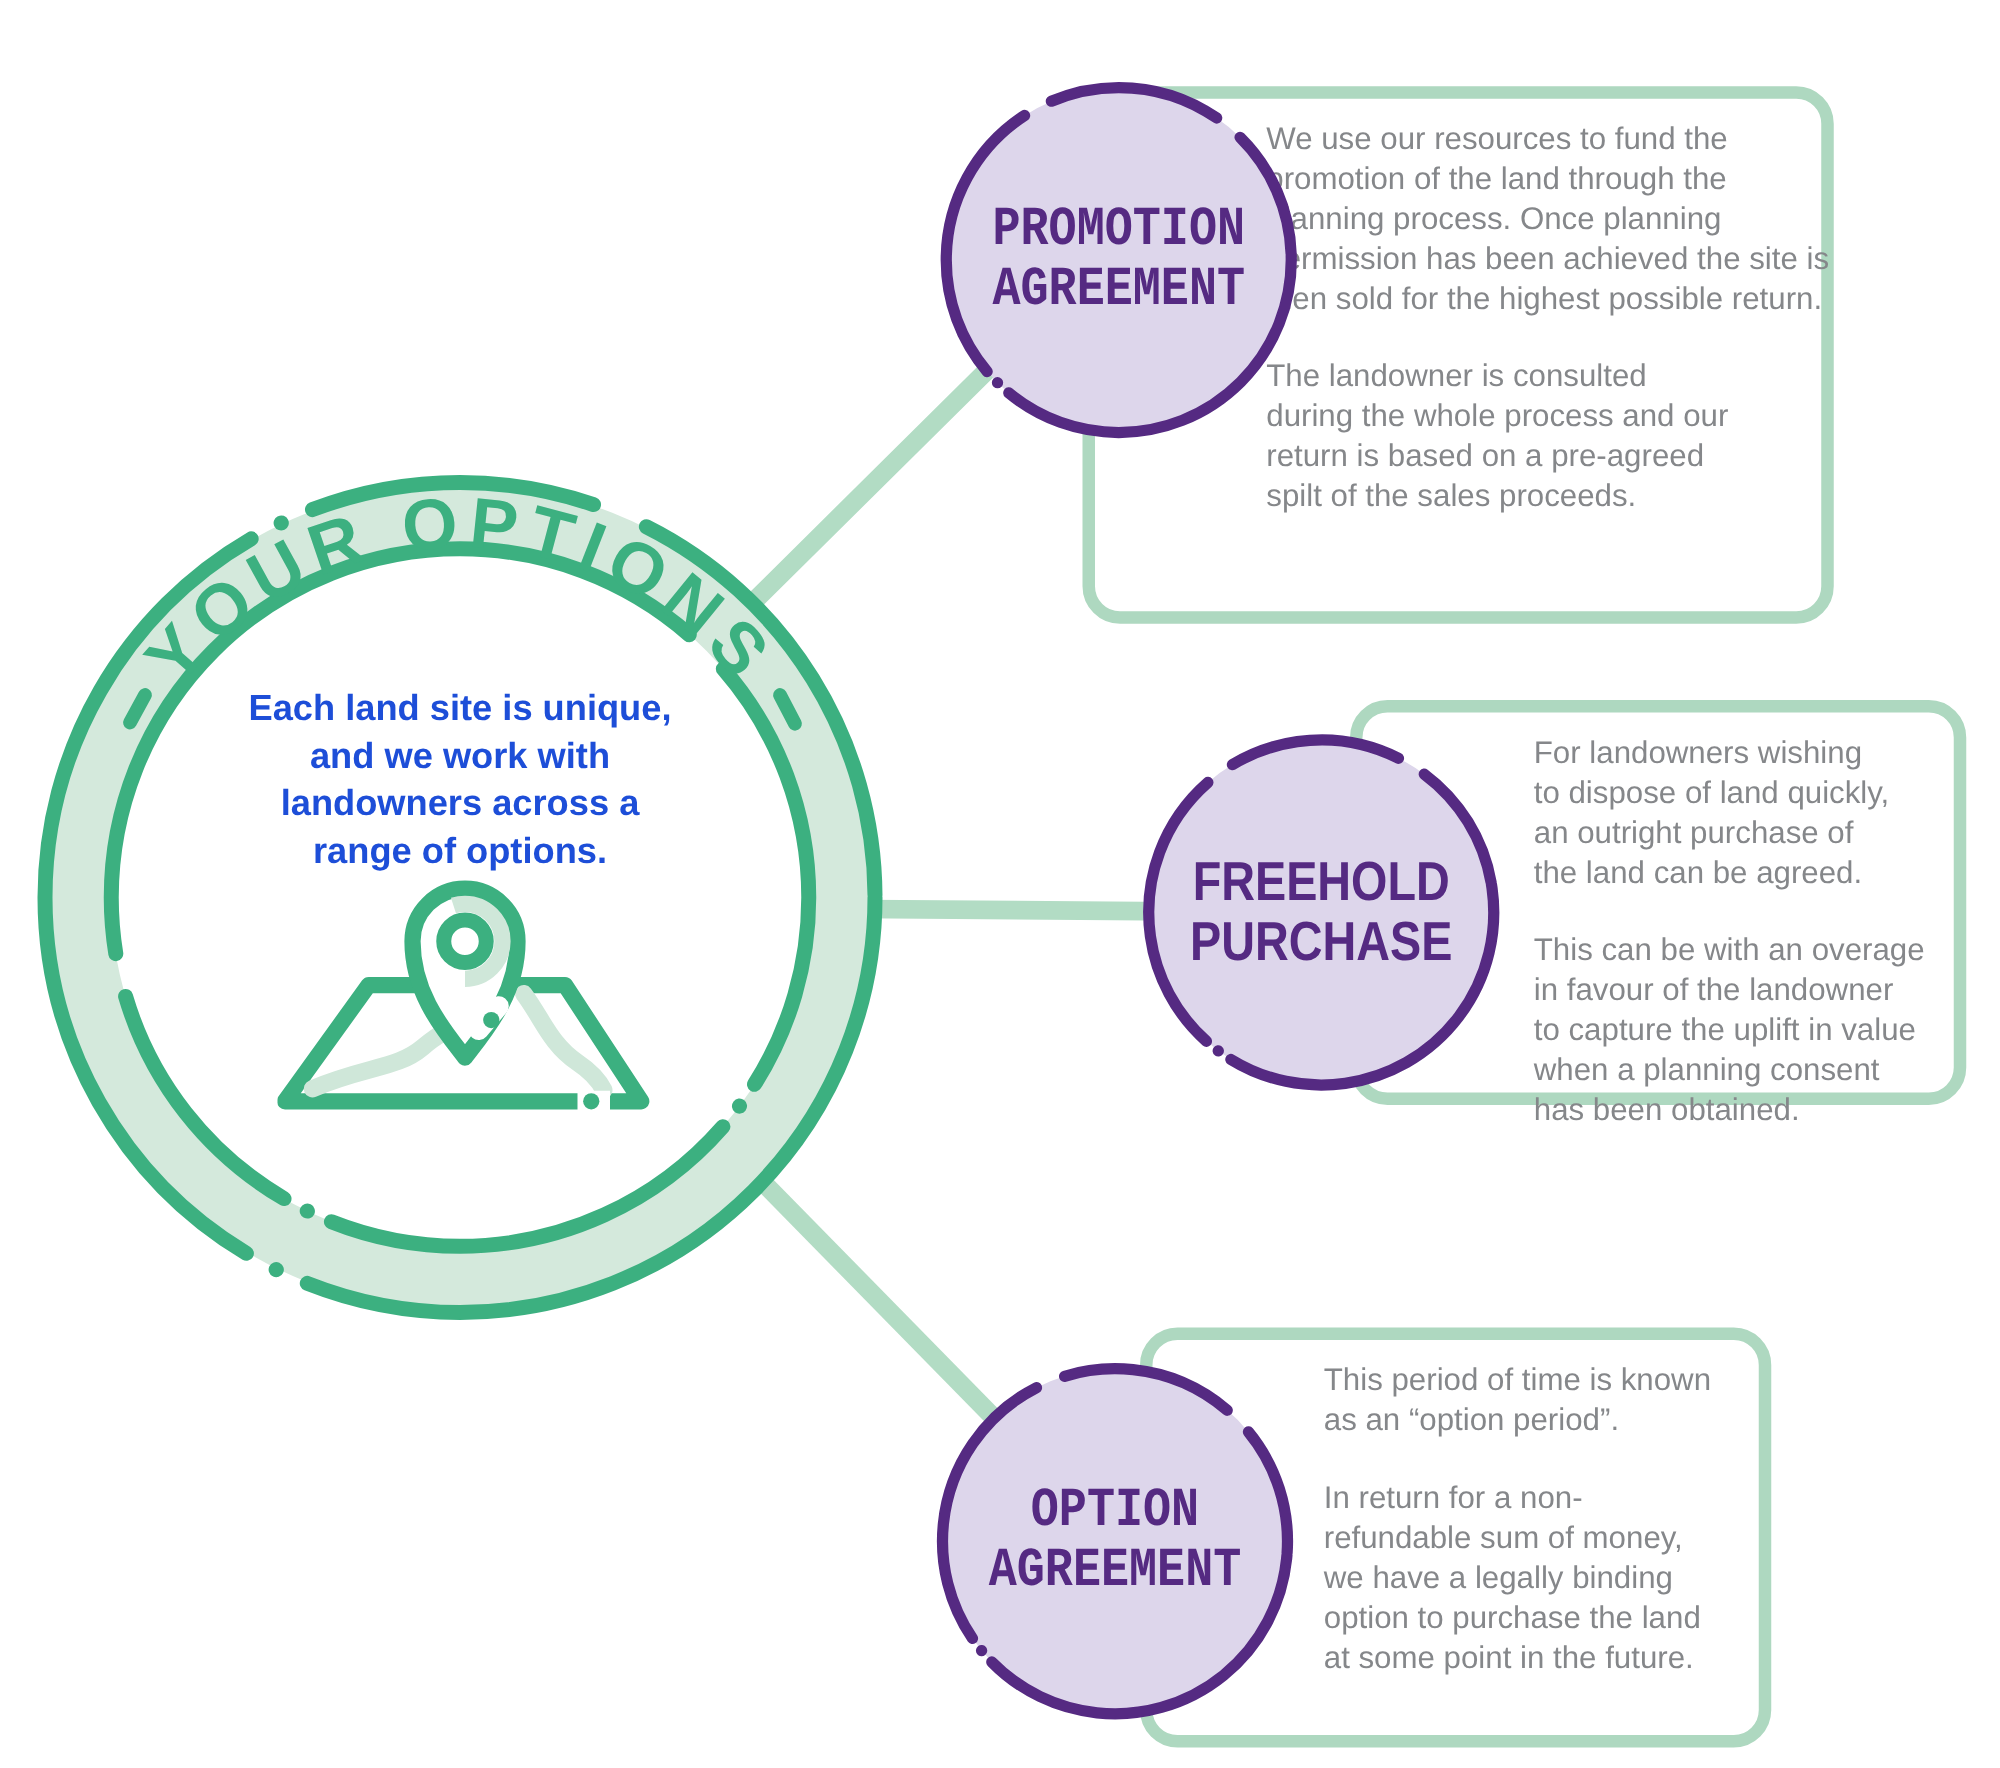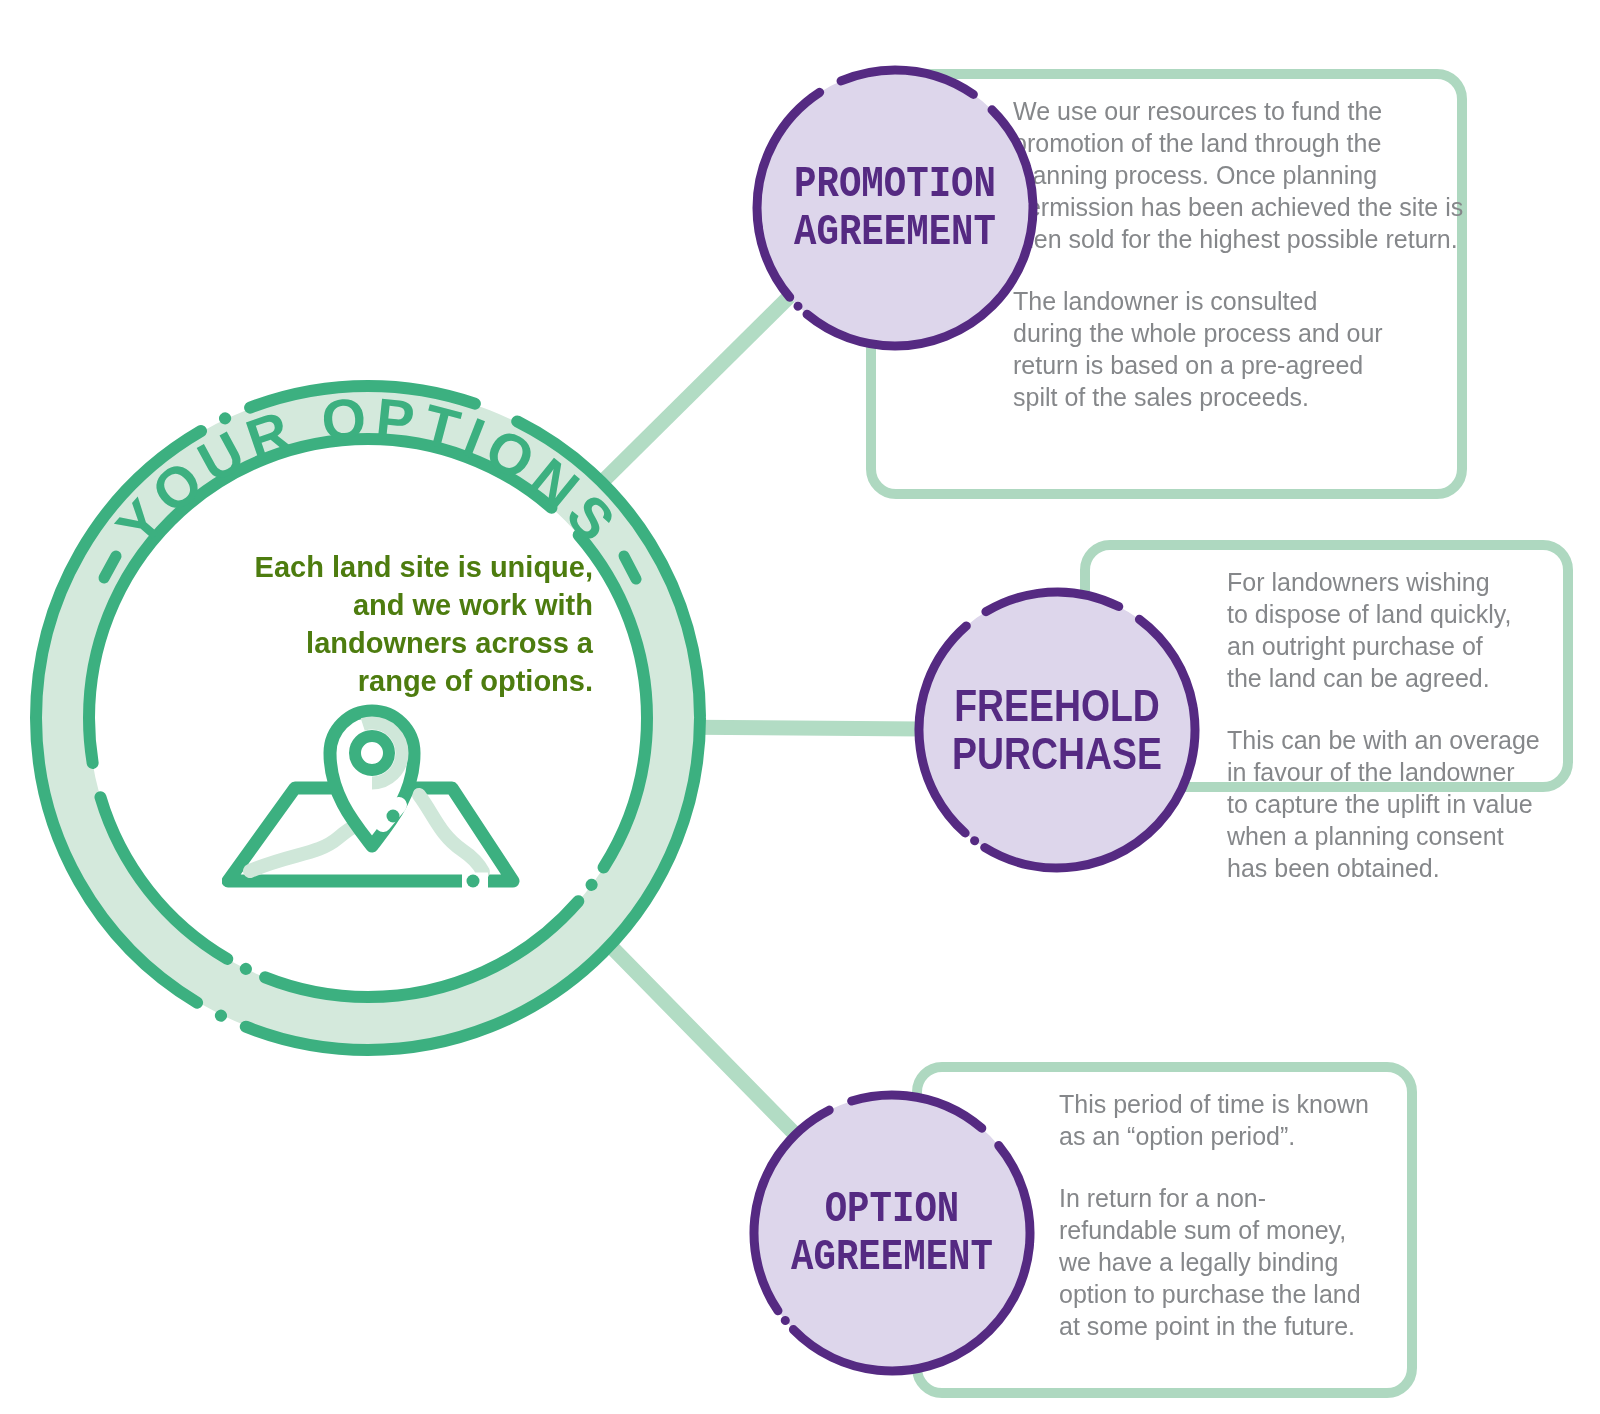--- a/index.html
+++ b/index.html
@@ -8,21 +8,21 @@
     font-family:"Liberation Sans", sans-serif;
   }
   .bg-svg{position:absolute;left:0;top:0;z-index:0;}
 
   
   .info-box{
     position:absolute;z-index:1;background:#ffffff;
     border:10px solid #aed8c0;border-radius:30px;box-sizing:border-box;
   }
   .box-promotion{left:866px;top:25px;width:601px;height:430px;margin-top:44px;}
-  .box-freehold{left:1080px;top:540px;width:493px;height:252px;}
+  .box-freehold{left:1080px;top:560px;width:493px;height:324px;}
   .box-option{left:912px;top:1062px;width:505px;height:336px;}
   .box-text{position:absolute;left:137px;top:16px;right:10px;}
   .box-text p{
     margin:0 0 30px 0;white-space:pre;
     color:#85878a;font-size:25px;line-height:32px;font-weight:normal;
   }
 
   
   .opt-circle{position:absolute;z-index:2;width:290px;height:290px;}
   .opt-circle svg{position:absolute;left:0;top:0;}
@@ -32,21 +32,21 @@
     color:#552a82;font-weight:bold;font-size:44px;line-height:1.1;
     white-space:pre-line;transform:scaleX(0.85);letter-spacing:0px;
   }
   .circle-promotion{left:750px;top:63px;font-family:Liberation Mono, monospace;}
   .circle-freehold{left:912px;top:585px;}
   .circle-option{left:747px;top:1088px;font-family:Liberation Mono, monospace;}
 
   
   .center-desc{
     position:absolute;z-index:2;left:143px;top:548px;width:450px;
-    text-align:right;color:#4d7c0f;font-weight:bold;font-size:29px;line-height:38px;
+    text-align:center;color:#1d4ed8;font-weight:bold;font-size:29px;line-height:38px;
     white-space:pre-line;
   }
   .map-icon{position:absolute;z-index:2;left:222px;top:703px;}
 </style>
 </head>
 <body>
 
 <div class="canvas">
 
   <svg class="bg-svg" width="1600" height="1414" viewBox="0 0 1600 1414">

